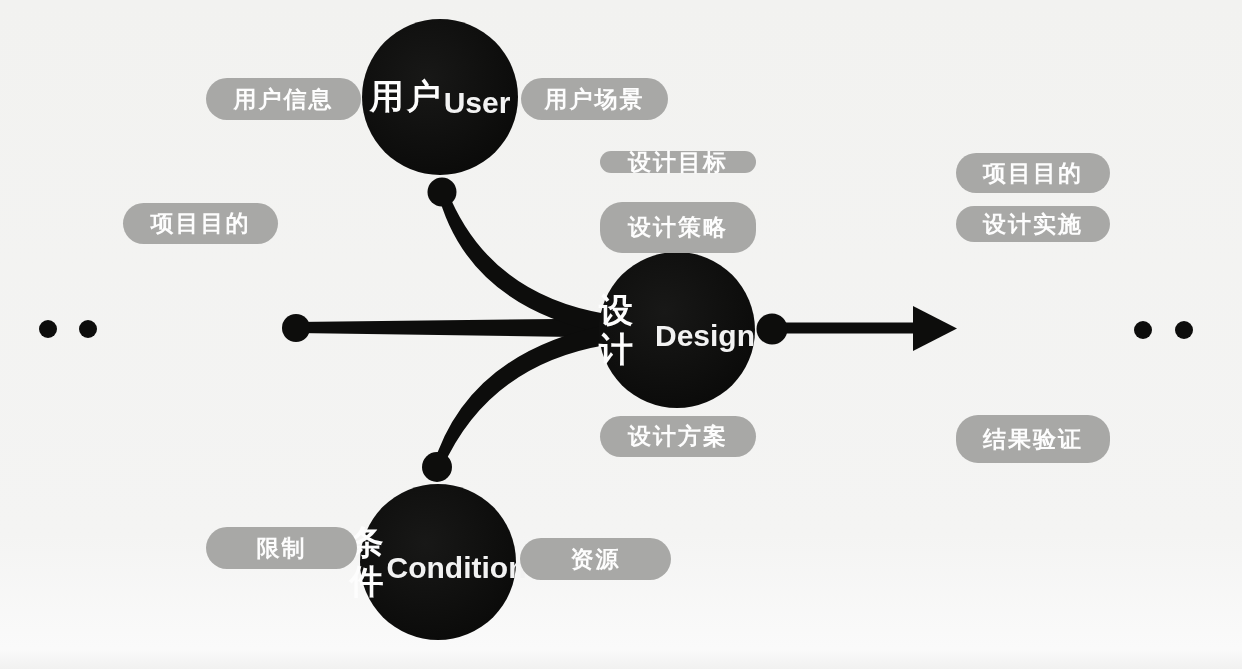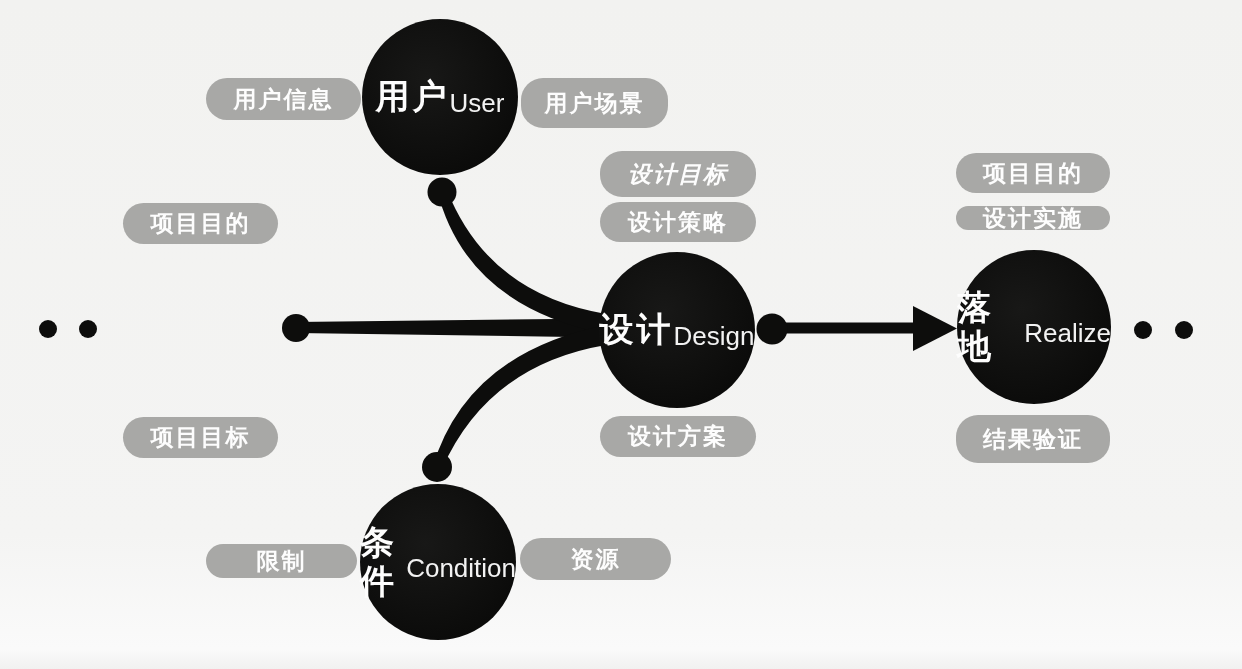--- a/index.html
+++ b/index.html
@@ -13,21 +13,21 @@
     background:linear-gradient(180deg,#f2f2f0 0%,#f4f4f3 80%,#fafafa 97%,#f1f1f0 100%);
     overflow:hidden;
   }
   .connectors{position:absolute;left:0;top:0;width:1242px;height:669px;}
   .node{
     position:absolute;border-radius:50%;
     display:flex;flex-direction:row;align-items:center;justify-content:center;
     text-align:left;line-height:1.15;
   }
   .node .zh{font-size:34px;font-weight:700;letter-spacing:3px;}
-  .node .en{font-size:26px;font-weight:400;margin-top:13px;}
+  .node .en{font-size:30px;font-weight:700;margin-top:13px;}
   .node-black{background:radial-gradient(circle at 42% 38%, #181817 0%, #0b0b0a 75%);color:#fdfdfd;}
   .node-black .en{color:#f2f2f2;}
   .node-red{background:radial-gradient(circle at 45% 40%, #c92a1c 0%, #b81d10 72%, #ad190d 100%);}
   .node-red .zh{color:#f6dcd5;}
   .node-red .en{color:#f1cdc5;}
   .pill{
     position:absolute;border-radius:22px;background:#a8a8a6;
     color:#fdfdfd;font-weight:700;font-size:23px;letter-spacing:2px;
     display:flex;align-items:center;justify-content:center;
   }
@@ -69,35 +69,30 @@
   <div class="node node-black" style="left:360px;top:484px;width:156px;height:156px;">
     <div class="zh">条件</div>
     <div class="en">Condition</div>
   </div>
 
   <div class="node node-black" style="left:599px;top:252px;width:156px;height:156px;">
     <div class="zh">设计</div>
     <div class="en">Design</div>
   </div>
 
-  <div class="node node-black" style="left:957px;top:250px;width:154px;height:154px;">
-    <div class="zh">落地</div>
-    <div class="en">Realize</div>
-  </div>
 
   <div class="pill" style="left:123px;top:203px;width:155px;height:41px;text-align:center;">项目目的</div>
-  <div class="pill" style="left:123px;top:417px;width:155px;height:41px;">项目目标</div>
 
   <div class="pill" style="left:206px;top:78px;width:155px;height:42px;">用户信息</div>
-  <div class="pill" style="left:521px;top:78px;width:147px;height:50px;">用户场景</div>
+  <div class="pill" style="left:521px;top:78px;width:147px;height:42px;">用户场景</div>
 
-  <div class="pill" style="left:206px;top:544px;width:151px;height:34px;">限制</div>
+  <div class="pill" style="left:206px;top:527px;width:151px;height:42px;">限制</div>
   <div class="pill" style="left:520px;top:538px;width:151px;height:42px;">资源</div>
 
-  <div class="pill" style="left:600px;top:151px;width:156px;height:46px;font-style:italic;">设计目标</div>
-  <div class="pill" style="left:600px;top:202px;width:156px;height:40px;">设计策略</div>
+  <div class="pill" style="left:600px;top:151px;width:156px;height:22px;">设计目标</div>
+  <div class="pill" style="left:600px;top:202px;width:156px;height:51px;">设计策略</div>
   <div class="pill" style="left:600px;top:416px;width:156px;height:41px;">设计方案</div>
 
   <div class="pill" style="left:956px;top:153px;width:154px;height:40px;">项目目的</div>
-  <div class="pill" style="left:956px;top:206px;width:154px;height:24px;">设计实施</div>
+  <div class="pill" style="left:956px;top:206px;width:154px;height:36px;">设计实施</div>
   <div class="pill" style="left:956px;top:415px;width:154px;height:48px;">结果验证</div>
 
 </div>
 
 </body></html>

